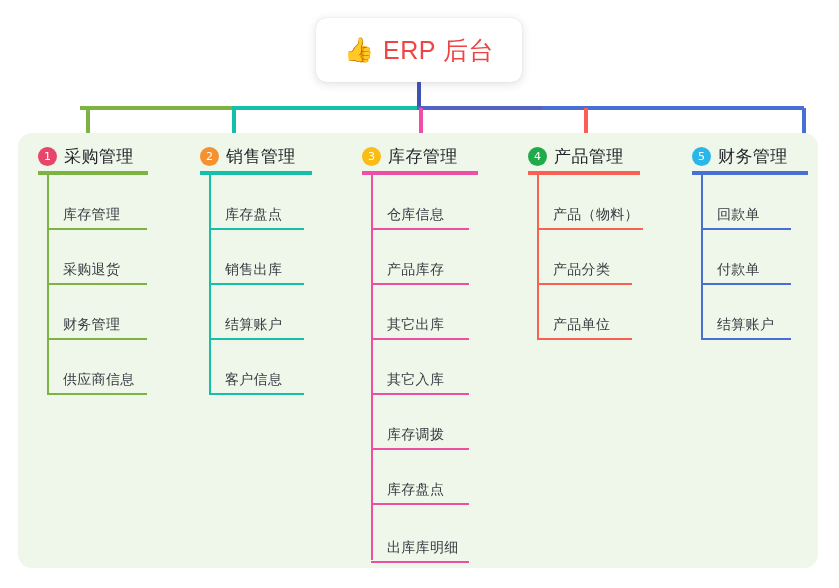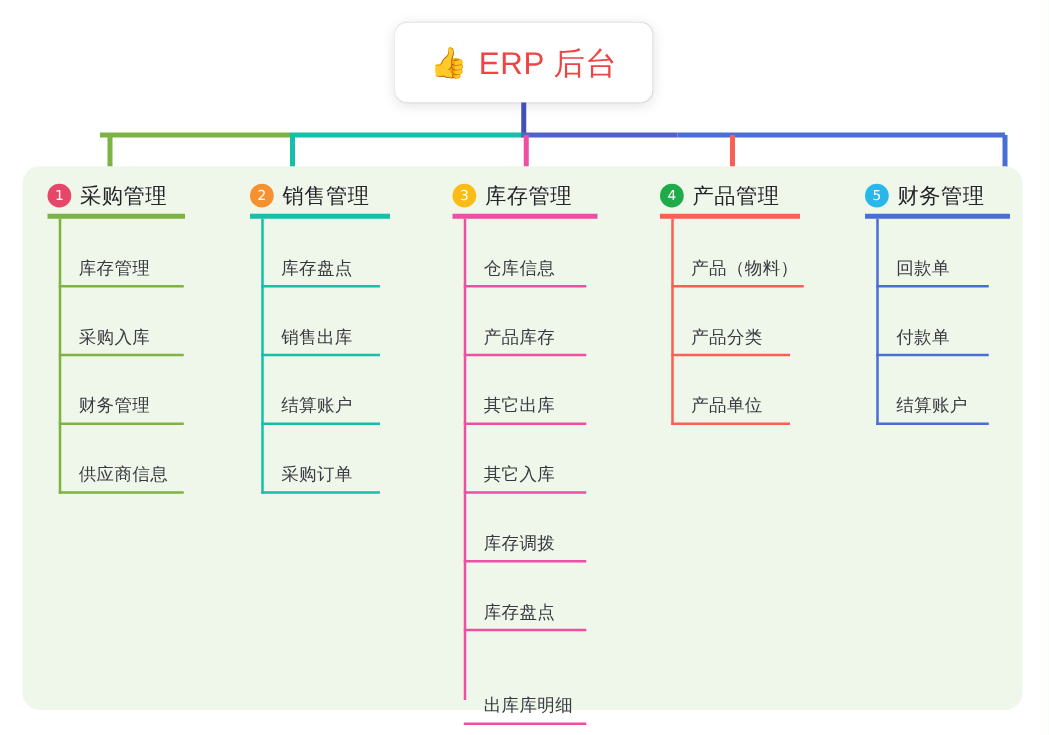--- a/index.html
+++ b/index.html
@@ -167,21 +167,21 @@
           <span class="badge" style="background: rgb(232, 69, 107);">1</span>
           <span class="col-head-label">采购管理</span>
         </div>
         <div class="head-rule" style="left: 0px; width: 110px; background: rgb(124, 179, 66);"></div>
         <div class="col-spine" style="left: 9px; top: 42px; height: 220px; background: rgb(124, 179, 66);"></div>
         <div class="leaf" style="left: 9px; top: 71px; width: 100px; height: 26px;">
           <span class="leaf-label">库存管理</span>
           <div class="leaf-rule" style="width: 100px; background: rgb(124, 179, 66);"></div>
         </div>
         <div class="leaf" style="left: 9px; top: 126px; width: 100px; height: 26px;">
-          <span class="leaf-label">采购入库</span>
+          <span class="leaf-label">采购退货</span>
           <div class="leaf-rule" style="width: 100px; background: rgb(124, 179, 66);"></div>
         </div>
         <div class="leaf" style="left: 9px; top: 181px; width: 100px; height: 26px;">
           <span class="leaf-label">财务管理</span>
           <div class="leaf-rule" style="width: 100px; background: rgb(124, 179, 66);"></div>
         </div>
         <div class="leaf" style="left: 9px; top: 236px; width: 100px; height: 26px;">
           <span class="leaf-label">供应商信息</span>
           <div class="leaf-rule" style="width: 100px; background: rgb(124, 179, 66);"></div>
         </div>
@@ -199,21 +199,21 @@
         </div>
         <div class="leaf" style="left: 9px; top: 126px; width: 95px; height: 26px;">
           <span class="leaf-label">销售出库</span>
           <div class="leaf-rule" style="width: 95px; background: rgb(22, 192, 168);"></div>
         </div>
         <div class="leaf" style="left: 9px; top: 181px; width: 95px; height: 26px;">
           <span class="leaf-label">结算账户</span>
           <div class="leaf-rule" style="width: 95px; background: rgb(22, 192, 168);"></div>
         </div>
         <div class="leaf" style="left: 9px; top: 236px; width: 95px; height: 26px;">
-          <span class="leaf-label">采购订单</span>
+          <span class="leaf-label">客户信息</span>
           <div class="leaf-rule" style="width: 95px; background: rgb(22, 192, 168);"></div>
         </div>
       </div>
       <div class="column" style="left: 344px;">
         <div class="col-head" style="left: 0px;">
           <span class="badge" style="background: rgb(251, 188, 22);">3</span>
           <span class="col-head-label">库存管理</span>
         </div>
         <div class="head-rule" style="left: 0px; width: 116px; background: rgb(238, 79, 165);"></div>
         <div class="col-spine" style="left: 9px; top: 42px; height: 385px; background: rgb(238, 79, 165);"></div>
@@ -234,21 +234,21 @@
           <div class="leaf-rule" style="width: 98px; background: rgb(238, 79, 165);"></div>
         </div>
         <div class="leaf" style="left: 9px; top: 291px; width: 98px; height: 26px;">
           <span class="leaf-label">库存调拨</span>
           <div class="leaf-rule" style="width: 98px; background: rgb(238, 79, 165);"></div>
         </div>
         <div class="leaf" style="left: 9px; top: 346px; width: 98px; height: 26px;">
           <span class="leaf-label">库存盘点</span>
           <div class="leaf-rule" style="width: 98px; background: rgb(238, 79, 165);"></div>
         </div>
-        <div class="leaf" style="left: 9px; top: 421px; width: 98px; height: 26px; font-family: Liberation Mono, monospace;">
+        <div class="leaf" style="left: 9px; top: 404px; width: 98px; height: 26px; font-family: Liberation Mono, monospace;">
           <span class="leaf-label">出库库明细</span>
           <div class="leaf-rule" style="width: 98px; background: rgb(238, 79, 165);"></div>
         </div>
       </div>
       <div class="column" style="left: 510px;">
         <div class="col-head" style="left: 0px;">
           <span class="badge" style="background: rgb(32, 171, 75);">4</span>
           <span class="col-head-label">产品管理</span>
         </div>
         <div class="head-rule" style="left: 0px; width: 112px; background: rgb(251, 95, 83);"></div>

